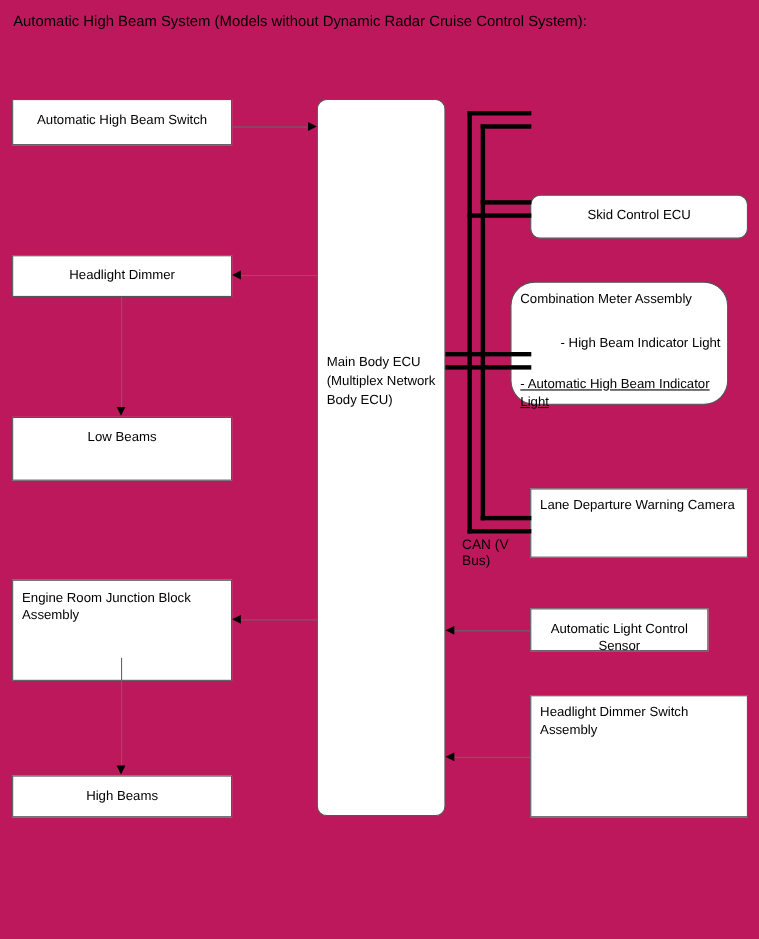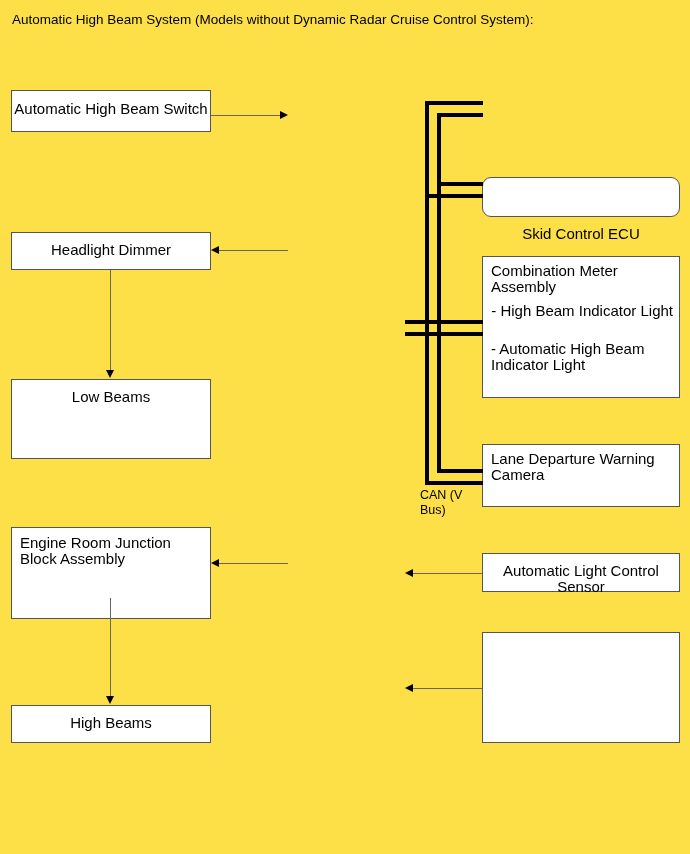--- a/index.html
+++ b/index.html
@@ -9,39 +9,39 @@
     background: #ffffff;
   }
   body {
     font-family: "Liberation Sans", sans-serif;
     color: #000000;
   }
   #page {
     position: relative;
     width: 690px;
     height: 854px;
-    background: #fde047;
+    background: #be185d;
     overflow: hidden;
   }
   .title {
     position: absolute;
     left: 12px;
     top: 12px;
     font-size: 13.5px;
     line-height: 16px;
     color: #000;
     white-space: nowrap;
   }
   
   .node {
     position: absolute;
     box-sizing: border-box;
     border: 1px solid #555;
     background: #ffffff;
-    font-size: 15px;
+    font-size: 12px;
     line-height: 16px;
     color: #000;
   }
   .node.rounded { border-radius: 9px; }
   .node .txt {
     position: absolute;
     display: block;
     white-space: pre-line;
   }
   .node .txt.center {
@@ -102,53 +102,57 @@
   <div class="title">Automatic High Beam System (Models without Dynamic Radar Cruise Control System):</div>
 
   <div class="node" style="left:11px; top:90px; width:200px; height:42px;">
     <span class="txt center" style="top:10px;">Automatic High Beam Switch</span>
   </div>
 
   <div class="node" style="left:11px; top:232px; width:200px; height:38px;">
     <span class="txt center" style="top:9px;">Headlight Dimmer</span>
   </div>
 
-  <div class="node" style="left:11px; top:379px; width:200px; height:80px;">
+  <div class="node" style="left:11px; top:379px; width:200px; height:58px;">
     <span class="txt center" style="top:9px;">Low Beams</span>
   </div>
 
   <div class="node" style="left:11px; top:527px; width:200px; height:92px;">
     <span class="txt left" style="top:7px;">Engine Room Junction Block Assembly</span>
   </div>
 
   <div class="node" style="left:11px; top:705px; width:200px; height:38px;">
     <span class="txt center" style="top:9px;">High Beams</span>
   </div>
 
+  <div class="node rounded" style="left:288px; top:90px; width:117px; height:652px;">
+    <span class="txt left" style="top:230px; line-height:17px;">Main Body ECU (Multiplex Network Body ECU)</span>
+  </div>
 
 
   <div class="node rounded" style="left:482px; top:177px; width:198px; height:40px;">
-    <span class="txt center" style="top:9px;margin-top:39px;">Skid Control ECU</span>
+    <span class="txt center" style="top:9px;">Skid Control ECU</span>
   </div>
 
-  <div class="node" style="left:482px; top:256px; width:198px; height:142px;">
+  <div class="node" style="left:464px; top:256px; width:198px; height:112px;border-radius:22px;">
     <span class="txt left" style="top:6px;">Combination Meter Assembly</span>
     <span class="txt left" style="top:46px;text-align:right;">- High Beam Indicator Light</span>
-    <span class="txt left" style="top:84px;">- Automatic High Beam Indicator Light</span>
+    <span class="txt left" style="top:84px;text-decoration:underline;">- Automatic High Beam Indicator Light</span>
   </div>
 
   <div class="node" style="left:482px; top:444px; width:198px; height:63px;">
     <span class="txt left" style="top:6px;">Lane Departure Warning Camera</span>
   </div>
 
-  <div class="node" style="left:482px; top:553px; width:198px; height:39px;">
+  <div class="node" style="left:482px; top:553px; width:162px; height:39px;">
     <span class="txt center" style="top:9px;">Automatic Light Control Sensor</span>
   </div>
 
   <div class="node" style="left:482px; top:632px; width:198px; height:111px;">
+    <span class="txt left" style="top:6px;">Headlight Dimmer Switch Assembly</span>
   </div>
 
   <div class="ln h" style="left:211px; top:115px; width:75px;"></div>
   <div class="arw right" style="left:280px; top:111px;"></div>
 
   <div class="ln h" style="left:218px; top:250px; width:70px;"></div>
   <div class="arw left" style="left:211px; top:246px;"></div>
 
   <div class="ln v" style="left:110px; top:270px; height:101px;"></div>
   <div class="arw down" style="left:106px; top:370px;"></div>

